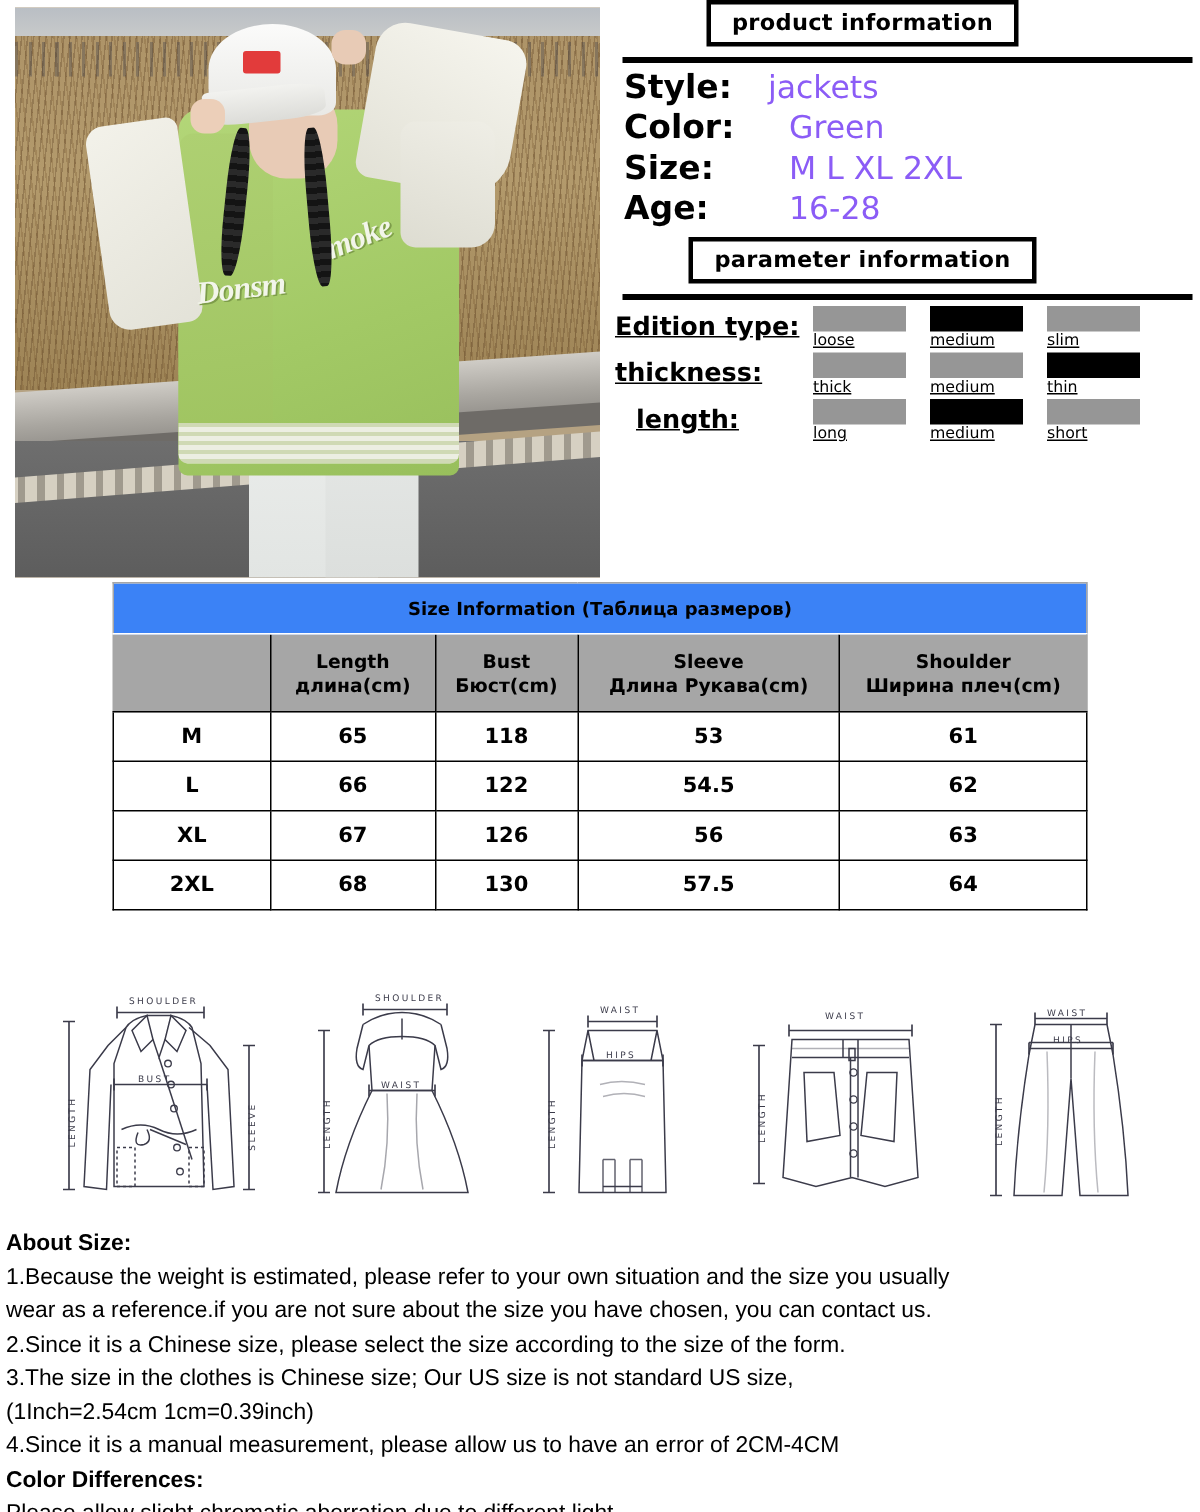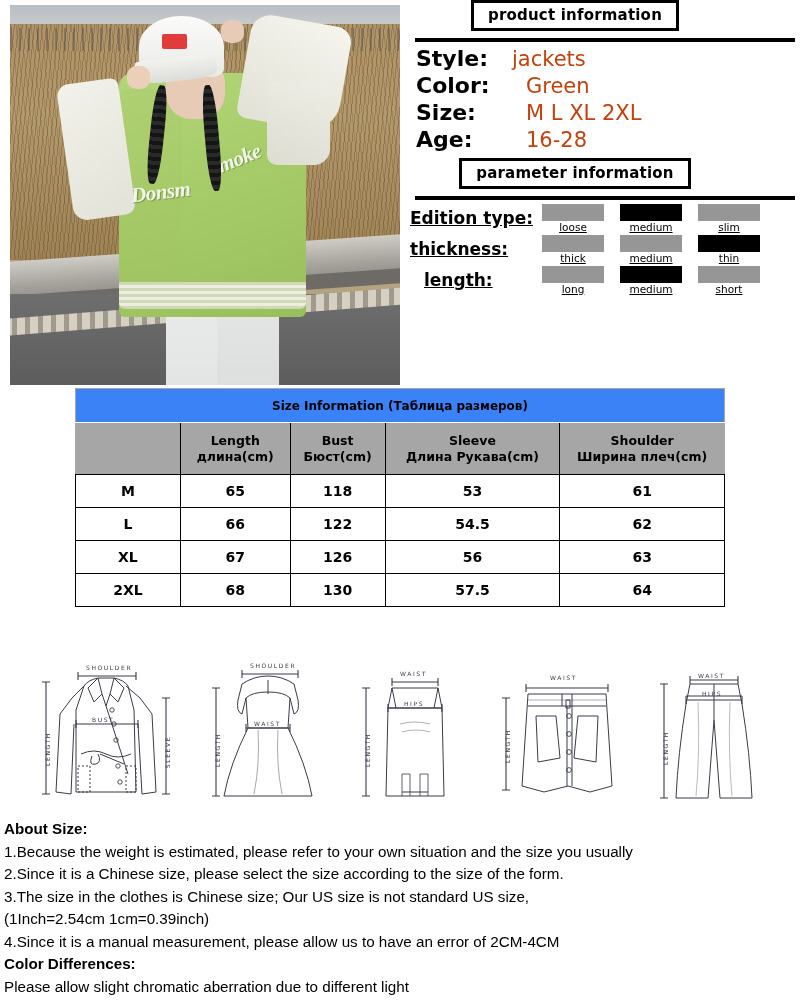--- a/index.html
+++ b/index.html
@@ -182,38 +182,38 @@
   .spec-list { margin: 4px 12px 0 6px; }
   .spec-row {
     display: flex; align-items: baseline;
     font-family: "DejaVu Sans", sans-serif;
     margin-bottom: 2px;
   }
   .spec-key {
     font-weight: bold; font-size: 22px; color: #000;
     min-width: 96px;
   }
-  .spec-val { font-size: 21px; color: #c2410c; }
+  .spec-val { font-size: 21px; color: #8b5cf6; }
   .spec-val.indent { padding-left: 14px; }
 
   
   .param-wrap { margin-top: 2px; }
   .param-row {
     display: flex; align-items: flex-start;
     margin-bottom: 1px;
     text-decoration: underline;
   }
   .param-label {
     font-family: "DejaVu Sans", sans-serif;
     font-weight: bold; font-size: 17px; color: #000;
     width: 132px; padding-top: 4px; text-align: left;
   }
   .param-label.indent { padding-left: 14px; }
   .opts { display: flex; gap: 16px; }
-  .opt { width: 62px; text-align: center; }
+  .opt { width: 62px; text-align: left; }
   .swatch { height: 17px; width: 62px; background: #969696; }
   .swatch.on { background: #000000; }
   .opt-label {
     font-family: "DejaVu Sans", sans-serif;
     font-size: 10.5px; color: #000; line-height: 13px;
   }
 
   
   .size-table-wrap { position: absolute; left: 75px; top: 388px; width: 650px; }
   table.size-table {
@@ -593,19 +593,20 @@
       <text class="dlabel" x="48" y="42">HIPS</text>
       <text class="dlabel-v" x="14" y="94" transform="rotate(-90 14 94)" text-anchor="middle">LENGTH</text>
     </svg>
   </div>
 
 </div>
 
 <div class="about">
   <p class="hd">About Size:</p>
   <p>1.Because the weight is estimated, please refer to your own situation and the size you usually</p>
+  <p>wear as a reference.if you are not sure about the size you have chosen, you can contact us.</p>
   <p>2.Since it is a Chinese size, please select the size according to the size of the form.</p>
   <p>3.The size in the clothes is Chinese size; Our US size is not standard US size,</p>
   <p>(1Inch=2.54cm 1cm=0.39inch)</p>
   <p>4.Since it is a manual measurement, please allow us to have an error of 2CM-4CM</p>
   <p class="hd">Color Differences:</p>
   <p>Please allow slight chromatic aberration due to different light</p>
 </div>
 
 </body></html>

